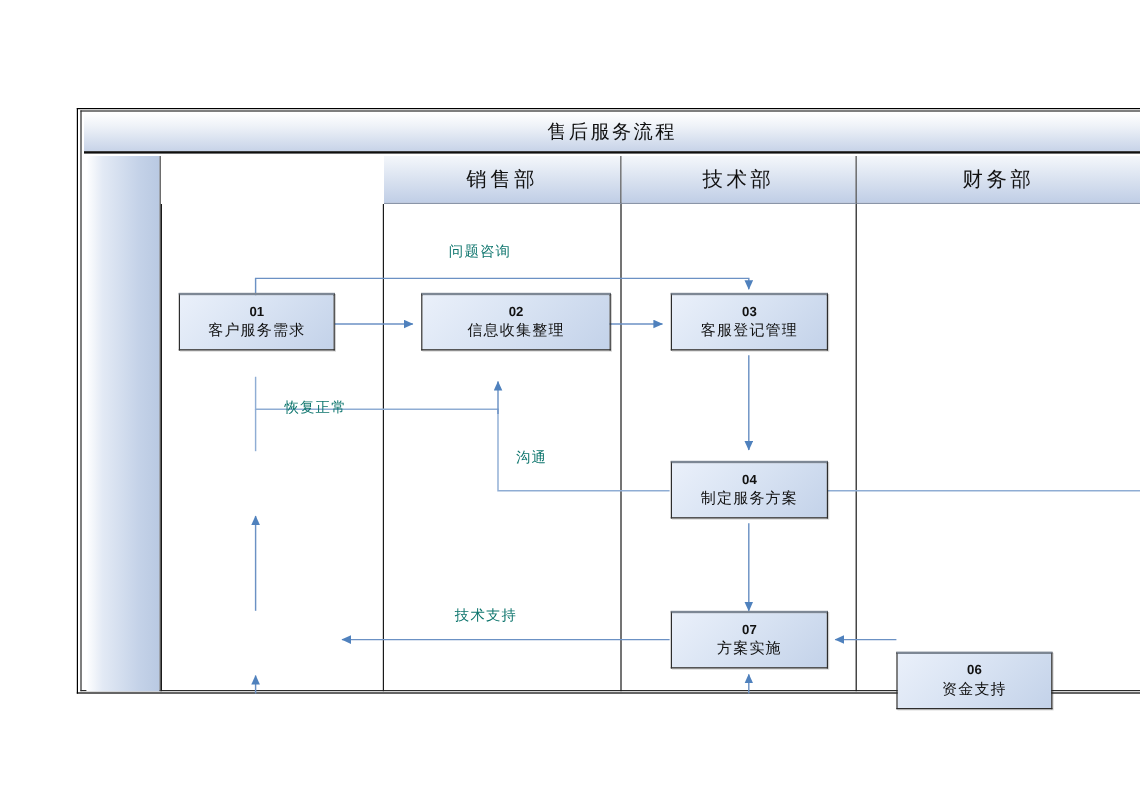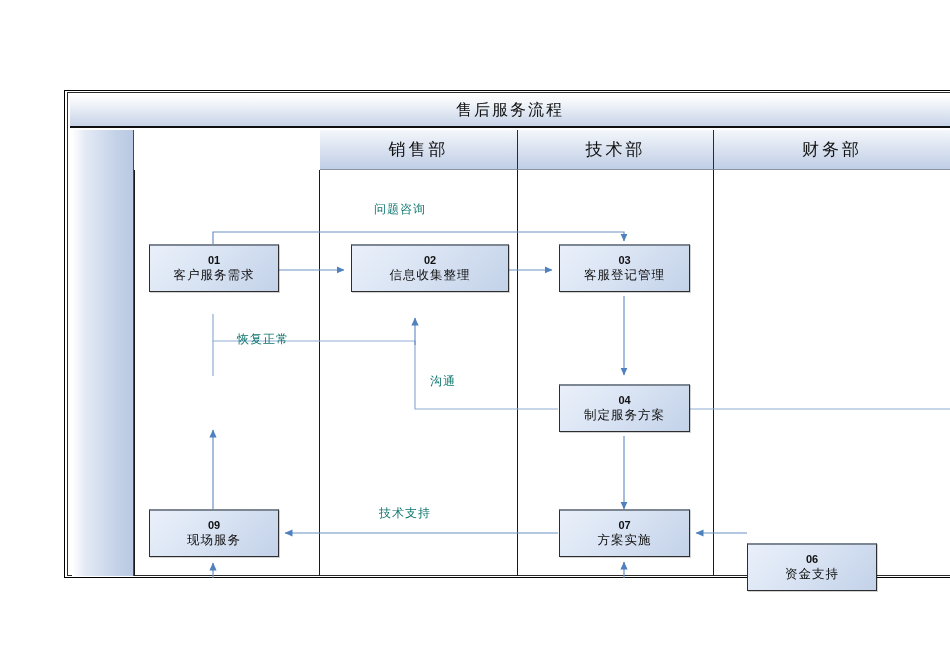--- a/index.html
+++ b/index.html
@@ -209,24 +209,20 @@
     <span class="pnum">03</span>
     <span class="plabel">客服登记管理</span>
   </div>
 
   <div class="pbox" style="left:559px; top:384px; width:131px; height:48px;">
     <span class="pnum">04</span>
     <span class="plabel">制定服务方案</span>
   </div>
 
 
-  <div class="pbox" style="left:149px; top:509px; width:130px; height:48px;">
-    <span class="pnum">09</span>
-    <span class="plabel">现场服务</span>
-  </div>
 
   <div class="pbox" style="left:559px; top:509px; width:131px; height:48px;">
     <span class="pnum">07</span>
     <span class="plabel">方案实施</span>
   </div>
 
   <div class="pbox" style="left:747px; top:509px; width:130px; height:48px;margin-top:34px;">
     <span class="pnum">06</span>
     <span class="plabel">资金支持</span>
   </div>

